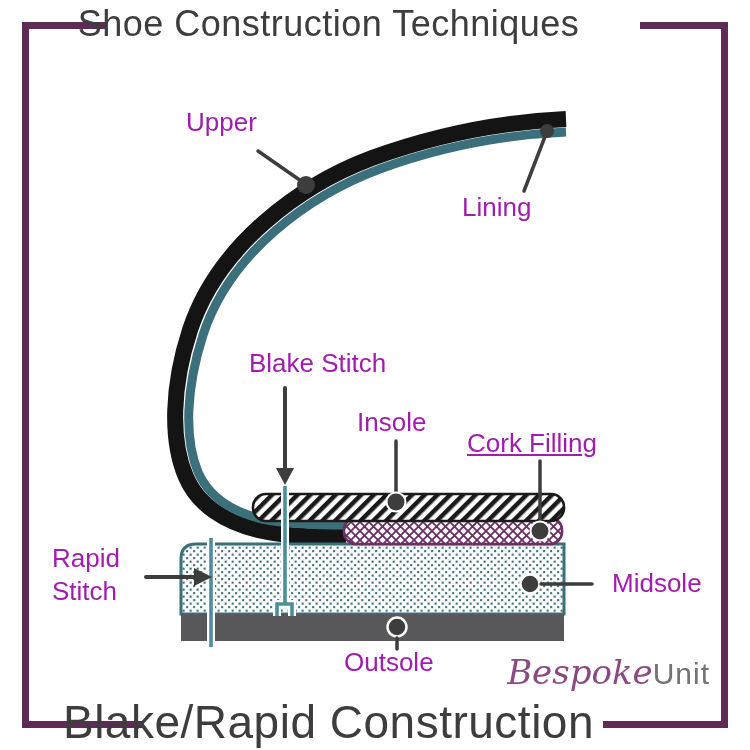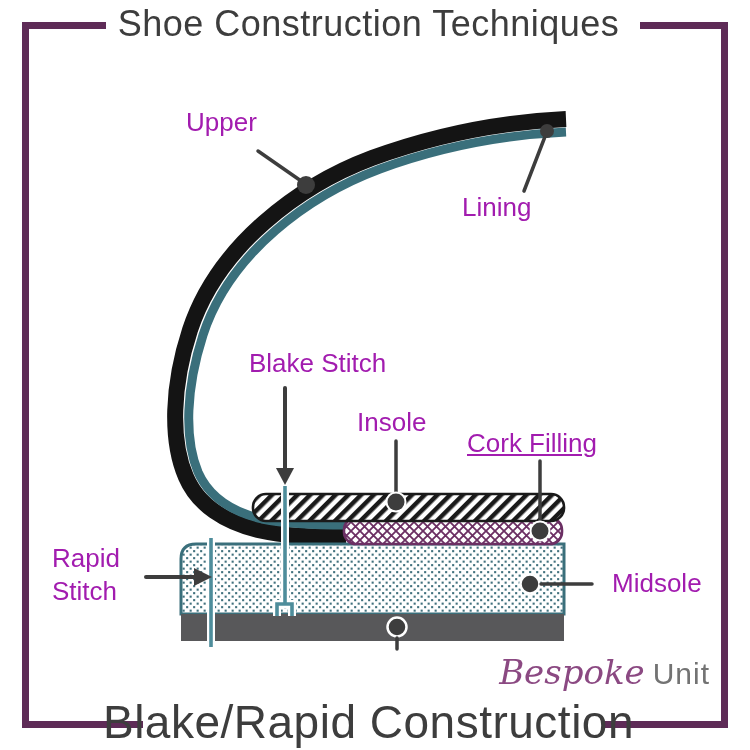--- a/index.html
+++ b/index.html
@@ -1,32 +1,32 @@
 <!DOCTYPE html>
 <html><head>
 <meta charset="utf-8">
 <style>
   html,body{margin:0;padding:0;background:#ffffff;}
   body{width:750px;height:750px;position:relative;overflow:hidden;
        font-family:"Liberation Sans",sans-serif;}
   .stage{position:absolute;left:0;top:0;width:750px;height:750px;}
   svg.diagram{position:absolute;left:0;top:0;}
-  .title{position:absolute;left:0;width:657px;text-align:center;color:#3d3d3d;white-space:nowrap;padding-left:40px;}
+  .title{position:absolute;left:0;width:657px;text-align:center;color:#3d3d3d;white-space:nowrap;}
   #title-top{top:2px;font-size:36px;line-height:44px;letter-spacing:0.5px;}
   #title-bottom{top:700px;font-size:46px;line-height:44px;letter-spacing:0.5px;}
   .label{position:absolute;color:#a21caf;font-size:26px;line-height:33px;white-space:nowrap;}
   #label-upper   {left:186px;top:106px;}
   #label-lining  {left:462px;top:191px;}
   #label-blake   {left:249px;top:347px;}
   #label-insole  {left:357px;top:406px;}
   #label-cork    {left:467px;top:427px;text-decoration:underline;}
   #label-rapid   {left:52px; top:542px;width:100px;white-space:normal;}
   #label-midsole {left:612px;top:567px;text-align:center;}
   #label-outsole {left:344px;top:646px;}
-  .logo{position:absolute;top:652px;right:40px;display:flex;align-items:baseline;gap:8px;}
+  .logo{position:absolute;top:652px;right:40px;display:flex;align-items:baseline;gap:0;}
   .logo .script{font-family:"DejaVu Serif",serif;font-style:italic;font-size:34px;color:#8b4982;}
   .logo .plain{font-family:"Liberation Sans",sans-serif;font-size:30px;color:#737373;letter-spacing:1px;}
 </style>
 </head>
 <body>
 
 <div class="stage">
 
   <svg class="diagram" width="750" height="750" viewBox="0 0 750 750">
     <defs>
@@ -111,19 +111,20 @@
   <div class="title" id="title-top">Shoe Construction Techniques</div>
   <div class="title" id="title-bottom">Blake/Rapid Construction</div>
 
   <div class="label" id="label-upper">Upper</div>
   <div class="label" id="label-lining">Lining</div>
   <div class="label" id="label-blake">Blake Stitch</div>
   <div class="label" id="label-insole">Insole</div>
   <div class="label" id="label-cork">Cork Filling</div>
   <div class="label" id="label-rapid">Rapid Stitch</div>
   <div class="label" id="label-midsole">Midsole</div>
+  <div class="label" id="label-outsole">Outsole</div>
 
   <div class="logo">
     <span class="script">Bespoke</span>
     <span class="plain">Unit</span>
   </div>
 
 </div>
 
 </body></html>

